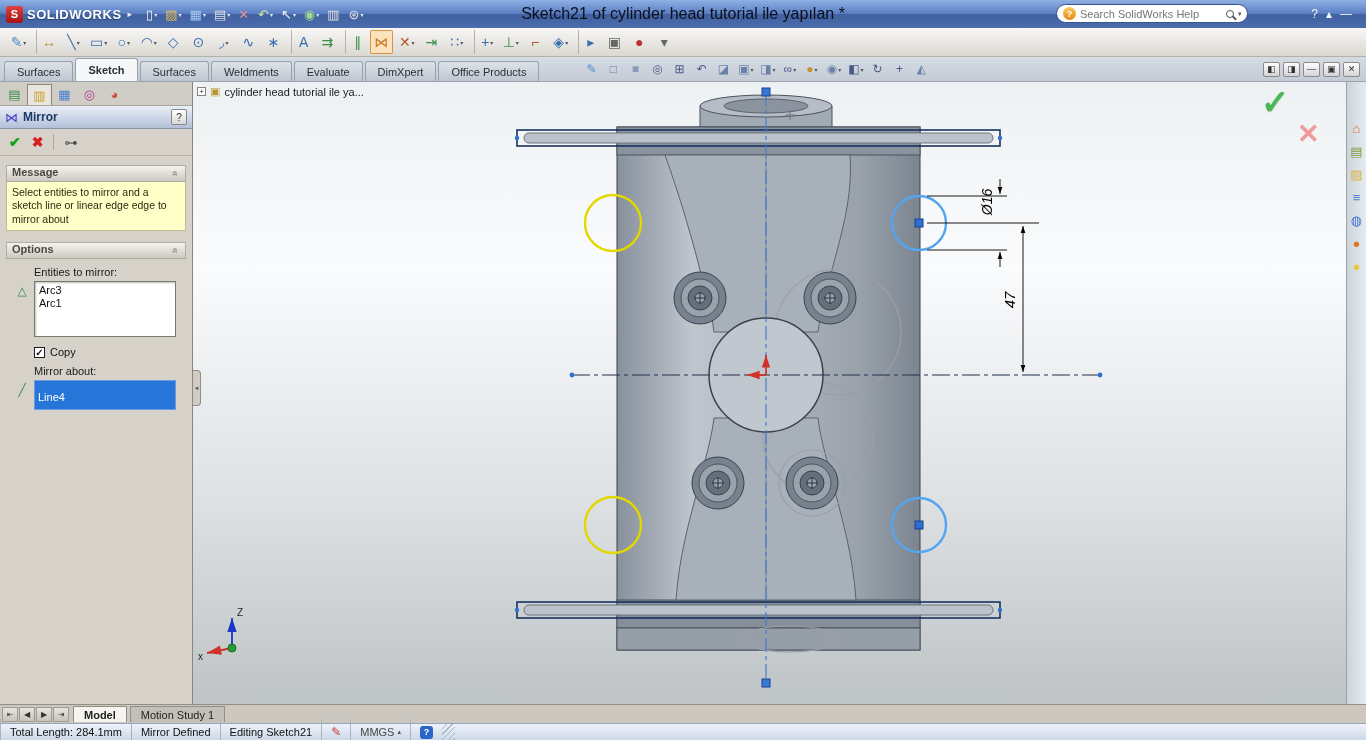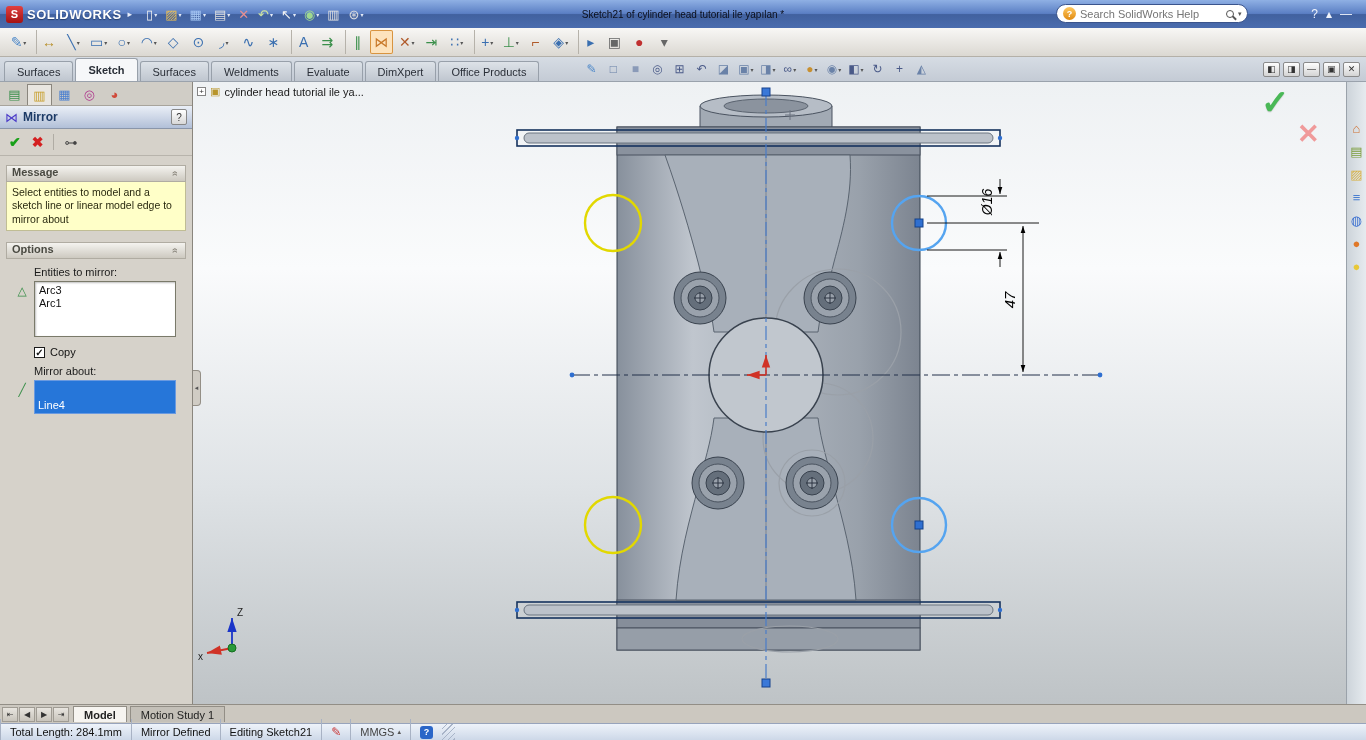--- a/index.html
+++ b/index.html
@@ -13,21 +13,21 @@
     display:flex;align-items:center;padding:0 6px}
   .logo{display:flex;align-items:center;gap:4px;margin-right:10px}
   .logo-mark{width:17px;height:17px;border-radius:3px;background:linear-gradient(#e04040,#a51212);
     color:#fff;font-weight:bold;font-size:11px;display:flex;align-items:center;justify-content:center}
   .logo-text{color:#fff;font-weight:bold;font-size:13px;letter-spacing:.5px;text-shadow:0 1px 1px #27406e}
   .menu-expand{color:#e8eefb;font-size:9px;margin-left:2px}
   .tb-icons{display:flex;align-items:center}
   .tb-btn{height:22px;padding:0 4px;display:inline-flex;align-items:center;justify-content:center;border-radius:2px}
   .tb-btn .g{font-size:13px;line-height:1}
   .caret{font-size:6px;color:#e6ecf8;margin-left:1px}
-  .doc-title{position:absolute;left:50%;transform:translateX(-50%);color:#0b0f1c;font-size:10px;white-space:nowrap}
+  .doc-title{position:absolute;left:50%;transform:translateX(-50%);color:#0b0f1c;font-size:16px;white-space:nowrap}
   .search-box{position:absolute;right:118px;top:4px;width:192px;height:19px;background:#fff;border-radius:10px;
     border:1px solid #3a548c;display:flex;align-items:center;padding:0 6px;gap:4px}
   .search-help-ball{width:13px;height:13px;border-radius:50%;background:linear-gradient(#ffc860,#e08a10);
     color:#fff;font-size:9px;font-weight:bold;display:flex;align-items:center;justify-content:center;flex:none}
   .search-box input{border:none;outline:none;background:transparent;flex:1;font-size:11px;color:#555;
     font-family:"Liberation Sans",sans-serif}
   .magnifier{width:8px;height:8px;border:1.5px solid #555;border-radius:50%;position:relative;flex:none}
   .magnifier::after{content:"";position:absolute;width:5px;height:1.5px;background:#555;transform:rotate(45deg);right:-4px;bottom:-2px}
   .search-caret{color:#555;font-size:7px}
   .win-icons{position:absolute;right:10px;top:0;height:28px;display:flex;align-items:center}
@@ -87,21 +87,21 @@
   .field-label{margin:7px 0 3px 28px;color:#1a1a1a}
   .row{display:flex;align-items:flex-start;padding:0 4px}
   .row-icon{width:24px;text-align:center;font-size:12px;padding-top:3px;flex:none}
   .listbox{flex:1;height:56px;background:#fff;border:1px solid #7a7a6a;
     box-shadow:inset 1px 1px 2px rgba(0,0,0,.25);padding:2px 4px;margin-right:6px;overflow:hidden}
   .listbox .li{font-size:11px;color:#111;line-height:13px}
   .checkbox-row{margin:9px 0 0 28px;display:flex;align-items:center;gap:5px}
   .cb{width:11px;height:11px;background:#fff;border:1px solid #1a1a1a;font-size:10px;line-height:9px;
     text-align:center;color:#111;font-weight:bold}
   .mirror-field{flex:1;height:30px;background:#2676d9;border:1px solid #6a9ae0;color:#fff;
-    font-size:11px;line-height:16px;padding:16px 3px;margin-right:6px;white-space:nowrap;overflow:hidden}
+    font-size:11px;line-height:16px;padding:8px 3px;margin-right:6px;white-space:nowrap;overflow:hidden}
 
   
   #viewport{position:absolute;left:193px;top:82px;width:1153px;height:622px;overflow:hidden;
     background:linear-gradient(to bottom,#eef1f3 0%,#fafbfc 30%,#dfe3e6 65%,#bec3c6 100%)}
   #viewport svg{position:absolute;left:0;top:0;font-family:"Liberation Sans",sans-serif}
   .breadcrumb{position:absolute;left:4px;top:3px;display:flex;align-items:center;gap:4px;color:#1a1a1a}
   .expand-box{width:9px;height:9px;border:1px solid #848484;background:#fff;font-size:8px;line-height:7px;
     text-align:center;color:#333}
   .part-icon{color:#b8952a;font-size:11px}
   .confirm-ok{position:absolute;left:1068px;top:0px;font-size:34px;color:#49b856;font-weight:bold;
@@ -503,21 +503,21 @@
       <span class="okg">✔</span>
       <span class="cancelr">✖</span>
       <span class="okdiv"></span>
       <span class="ping">⊶</span>
     </div>
     <div class="pm-body">
       <div class="section-header">
         <span>Message</span>
         <span class="chev">»</span>
       </div>
-      <div class="msg-box">Select entities to model and a sketch line or linear model edge to mirror about</div>
+      <div class="msg-box">Select entities to mirror and a sketch line or linear edge edge to mirror about</div>
       <div class="opt-gap"></div>
       <div class="section-header">
         <span>Options</span>
         <span class="chev">»</span>
       </div>
       <div class="field-label">Entities to mirror:</div>
       <div class="row">
         <span class="row-icon" style="color:#3a8f4a">△</span>
         <div class="listbox">
 

